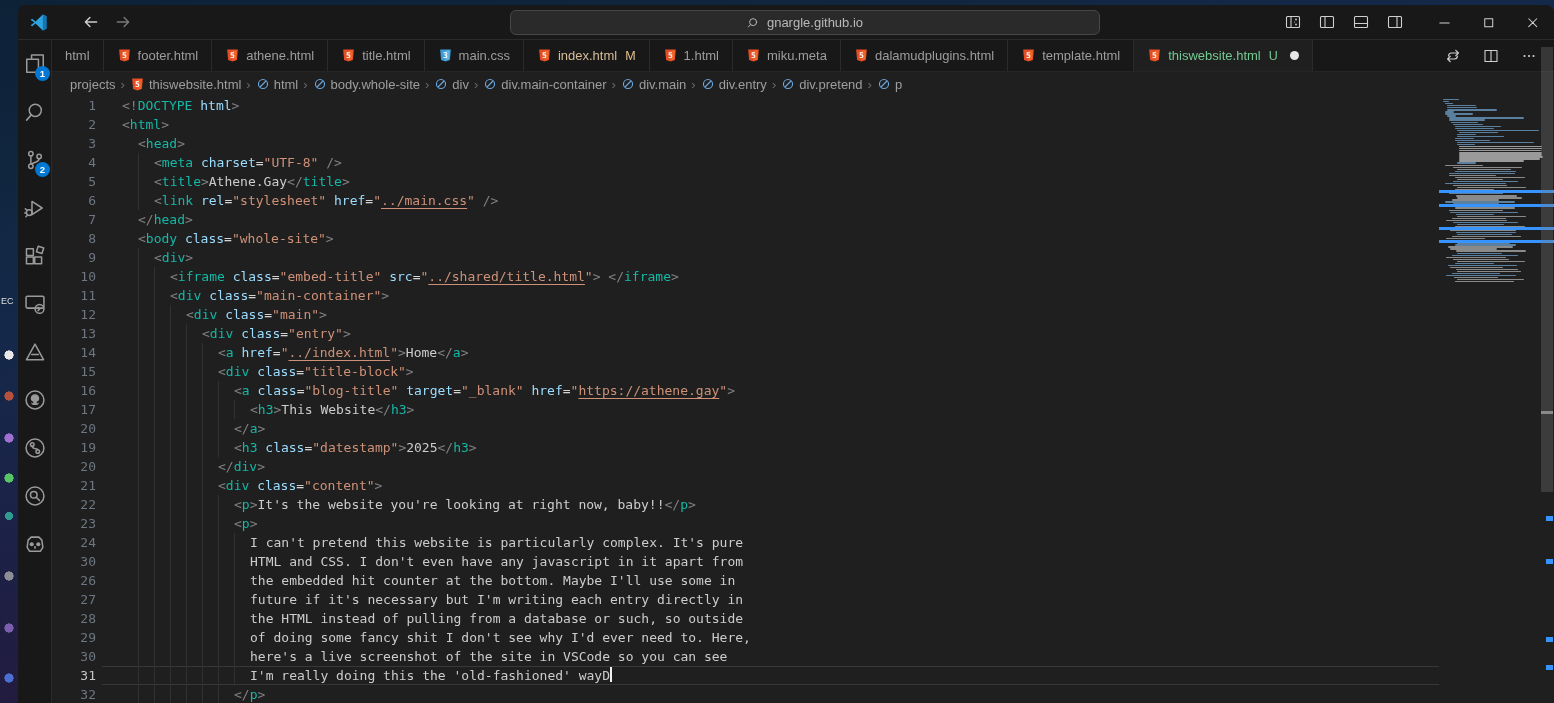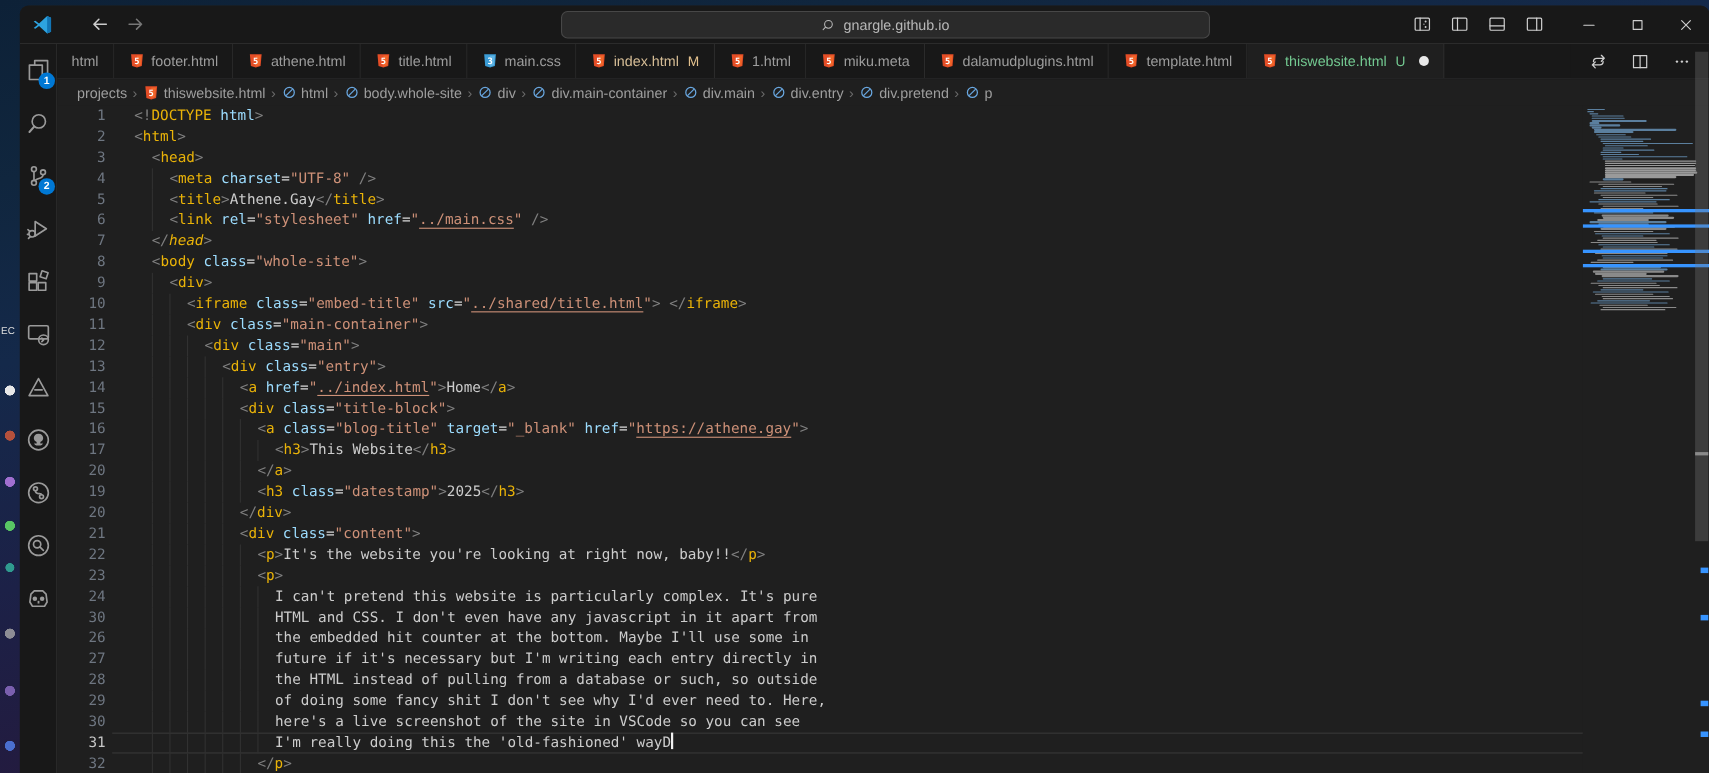--- a/index.html
+++ b/index.html
@@ -77,21 +77,21 @@
   .code-scroll{flex:1;overflow:hidden;font-family:"DejaVu Sans Mono",monospace;font-size:13px;line-height:19px;position:relative}
   .line{display:flex;height:19px;position:relative}
   .line .cur-hl{display:none}
   .line.current .cur-hl{display:block;position:absolute;left:50px;right:0;top:0;bottom:0;
     border-top:1px solid #383838;border-bottom:1px solid #383838;pointer-events:none}
   .ln{width:44px;text-align:right;color:#6e7681;flex:0 0 auto;user-select:none}
   .line.current .ln{color:#c6c6c6}
   .code{margin-left:26px;position:relative;white-space:pre;flex:1}
   .guide{position:absolute;top:0;bottom:0;width:1px;background:#313131}
   .tok-p{color:#808080}
-  .tok-t{color:#eab308}
+  .tok-t{color:#14b8a6}
   .tok-a{color:#9cdcfe}
   .tok-o{color:#d4d4d4}
   .tok-s{color:#ce9178}
   .tok-l{color:#ce9178;text-decoration:underline;text-underline-offset:3px}
   .tok-x{color:#cccccc}
   .cursor{display:inline-block;width:2px;height:15px;background:#f0f0f0;vertical-align:-2px}
 
   
   .minimap{width:115px;flex:0 0 auto;position:relative;padding-top:3px;background:#1f1f1f}
   .mm-row{height:1.3px;margin-bottom:0.75px;border-radius:1px}
@@ -562,21 +562,21 @@
             <div class="line">
               <span class="ln">5</span>
               <span class="code" style="padding-left: 32px;"><i class="guide" style="left: 16px;"></i><span class="tok-p">&lt;</span><span class="tok-t">title</span><span class="tok-p">&gt;</span><span class="tok-x">Athene.Gay</span><span class="tok-p">&lt;/</span><span class="tok-t">title</span><span class="tok-p">&gt;</span></span>
             </div>
             <div class="line">
               <span class="ln">6</span>
               <span class="code" style="padding-left: 32px;"><i class="guide" style="left: 16px;"></i><span class="tok-p">&lt;</span><span class="tok-t">link</span><span class="tok-x"> </span><span class="tok-a">rel</span><span class="tok-o">=</span><span class="tok-s">"stylesheet"</span><span class="tok-x"> </span><span class="tok-a">href</span><span class="tok-o">=</span><span class="tok-s">"</span><span class="tok-l">../main.css</span><span class="tok-s">"</span><span class="tok-x"> </span><span class="tok-p">/&gt;</span></span>
             </div>
             <div class="line">
               <span class="ln">7</span>
-              <span class="code" style="padding-left: 16px; font-style: italic;"><span class="tok-p">&lt;/</span><span class="tok-t">head</span><span class="tok-p">&gt;</span></span>
+              <span class="code" style="padding-left: 16px;"><span class="tok-p">&lt;/</span><span class="tok-t">head</span><span class="tok-p">&gt;</span></span>
             </div>
             <div class="line">
               <span class="ln">8</span>
               <span class="code" style="padding-left: 16px;"><span class="tok-p">&lt;</span><span class="tok-t">body</span><span class="tok-x"> </span><span class="tok-a">class</span><span class="tok-o">=</span><span class="tok-s">"whole-site"</span><span class="tok-p">&gt;</span></span>
             </div>
             <div class="line">
               <span class="ln">9</span>
               <span class="code" style="padding-left: 32px;"><i class="guide" style="left: 16px;"></i><span class="tok-p">&lt;</span><span class="tok-t">div</span><span class="tok-p">&gt;</span></span>
             </div>
             <div class="line">

